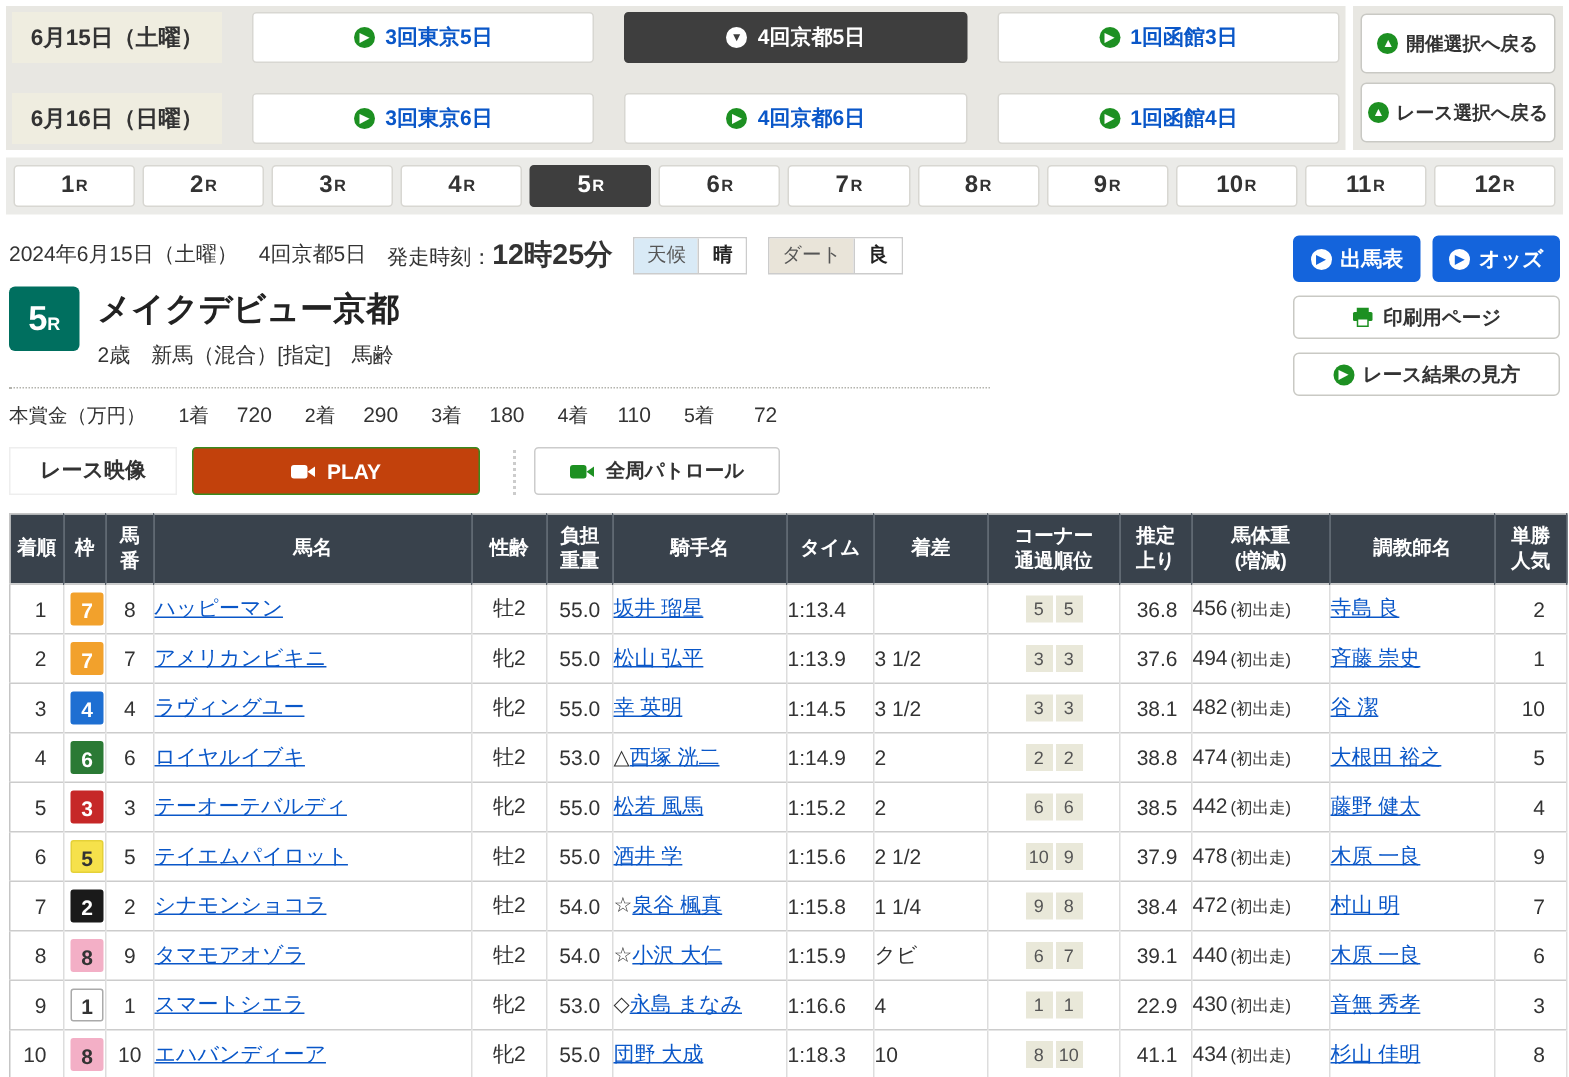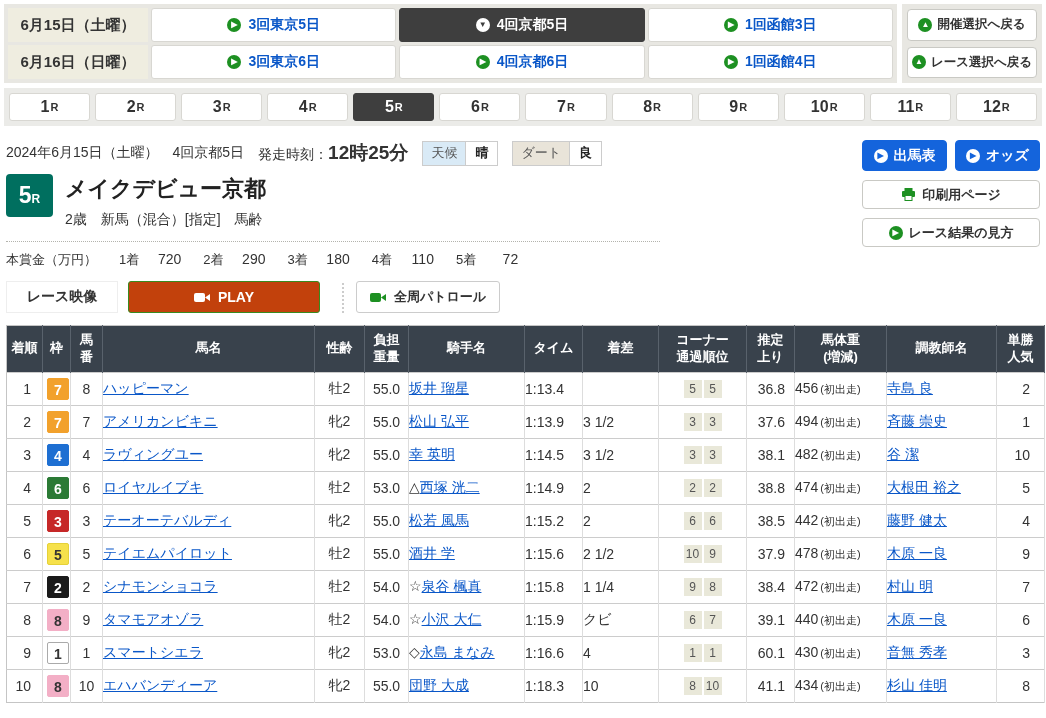--- a/index.html
+++ b/index.html
@@ -1,21 +1,21 @@
 <!DOCTYPE html>
 <html><head>
 <meta charset="utf-8">
 <style>
   * { margin:0; padding:0; box-sizing:border-box; }
   html,body { width:1046px; height:718px; overflow:hidden; background:#fff;
     font-family:"Liberation Sans","DejaVu Sans",sans-serif; color:#333; }
 
   
   .top-bar { display:flex; gap:5px; padding:4px 4px 0 4px; }
-  .sched { flex:1; display:grid; grid-template-columns:140px 1fr 1fr 1fr; gap:3px;
+  .sched { flex:1; display:grid; grid-template-columns:140px 1fr 1fr 1fr; gap:20px;
     background:#e8e7e2; padding:4px; }
   .date-cell { background:#efede0; display:flex; align-items:center; justify-content:center;
     font-weight:bold; font-size:15px; height:34px; }
   .nav-btn { background:#fff; border:1px solid #d8d7d2; border-radius:3px; height:34px;
     display:flex; align-items:center; justify-content:center; gap:7px;
     font-weight:bold; font-size:14px; color:#0a57c8; cursor:pointer; }
   .nav-btn.sel { background:#3e3e3e; border-color:#3e3e3e; color:#fff; }
   .back-panel { width:140px; background:#e8e7e2; padding:5px 5px; display:flex;
     flex-direction:column; gap:6px; }
   .back-btn { background:#fff; border:1px solid #c9c9c4; border-radius:4px; flex:1;
@@ -74,21 +74,21 @@
     color:#333; cursor:pointer; display:flex; align-items:center; justify-content:center; gap:6px; }
 
   
   .video-row { display:flex; align-items:flex-end; margin-top:12px; height:32px; }
   .video-label { width:112px; height:32px; background:#fff; border:1px solid #eee;
     display:flex; align-items:center; justify-content:center; font-weight:bold; font-size:14px; }
   .btn-play { width:192px; height:32px; margin-left:10px; background:#c2410c;
     border:1px solid #398a1e; border-radius:3px; color:#fff; font-weight:bold; font-size:14px;
     cursor:pointer; display:flex; align-items:center; justify-content:center; gap:7px; }
   .vdiv { height:30px; border-left:2px dotted #ccc; margin:0 12px 0 22px; }
-  .btn-patrol { width:144px; height:32px; background:#fff; border:1px solid #ccc;
+  .btn-patrol { width:164px; height:32px; background:#fff; border:1px solid #ccc;
     border-radius:3px; color:#333; font-weight:bold; font-size:13px; cursor:pointer;
     display:flex; align-items:center; justify-content:center; gap:7px; }
 
   
   table { width:100%; border-collapse:collapse; table-layout:fixed; margin-top:12px;
     border:1px solid #c5c5c5; }
   th { background:#39424c; color:#fff; font-size:13px; font-weight:bold;
     padding:6px 2px; border-right:1px solid #59626c; white-space:pre-line; line-height:1.3; }
   td { height:33px; font-size:14px; border-top:1px solid #ccc; border-right:1px solid #ddd;
     background:#fff; padding:2px 4px; vertical-align:middle; }
@@ -464,21 +464,21 @@
           <td class="c-rank">9</td>
           <td class="c-frame"><span class="waku" style="background: rgb(255, 255, 255); color: rgb(51, 51, 51); border: 1px solid rgb(170, 170, 170);">1</span></td>
           <td class="c-no">1</td>
           <td class="c-horse"><a class="link">スマートシエラ</a></td>
           <td class="c-sex">牝2</td>
           <td class="c-wt">53.0</td>
           <td class="c-jockey"><span class="jk-prefix">◇</span><a class="link">永島 まなみ</a></td>
           <td class="c-time">1:16.6</td>
           <td class="c-margin">4</td>
           <td class="c-corner"><span class="corner-box">1</span><span class="corner-box">1</span></td>
-          <td class="c-agari">60.1</td>
+          <td class="c-agari">22.9</td>
           <td class="c-body"><span>430</span><span class="bw-note">(初出走)</span></td>
           <td class="c-trainer"><a class="link">音無 秀孝</a></td>
           <td class="c-pop">3</td>
         </tr>
         <tr>
           <td class="c-rank">10</td>
           <td class="c-frame"><span class="waku" style="background: rgb(243, 175, 198); color: rgb(51, 51, 51); border: 1px solid rgb(243, 175, 198);">8</span></td>
           <td class="c-no">10</td>
           <td class="c-horse"><a class="link">エハバンディーア</a></td>
           <td class="c-sex">牝2</td>

